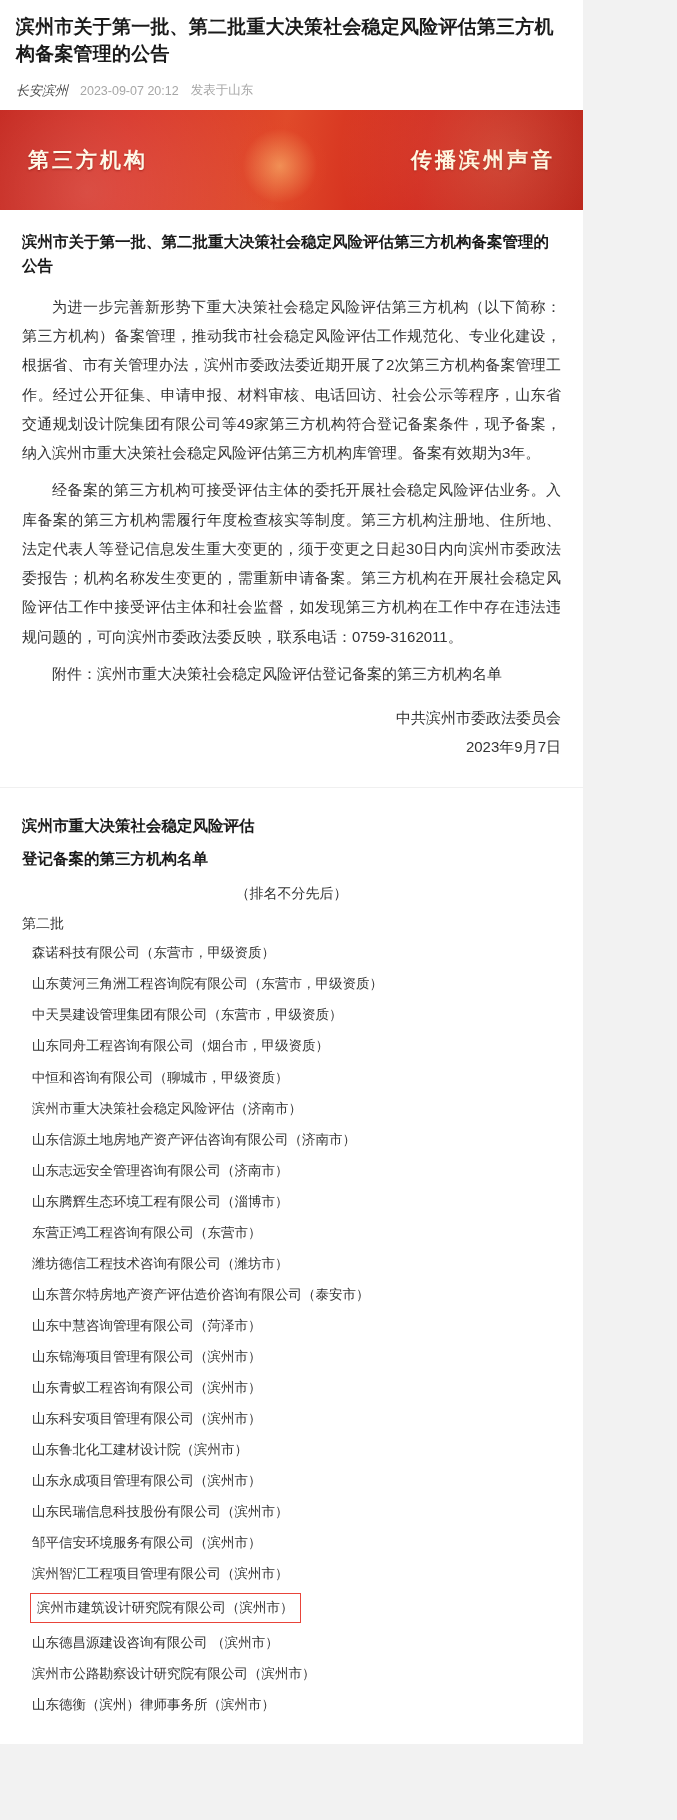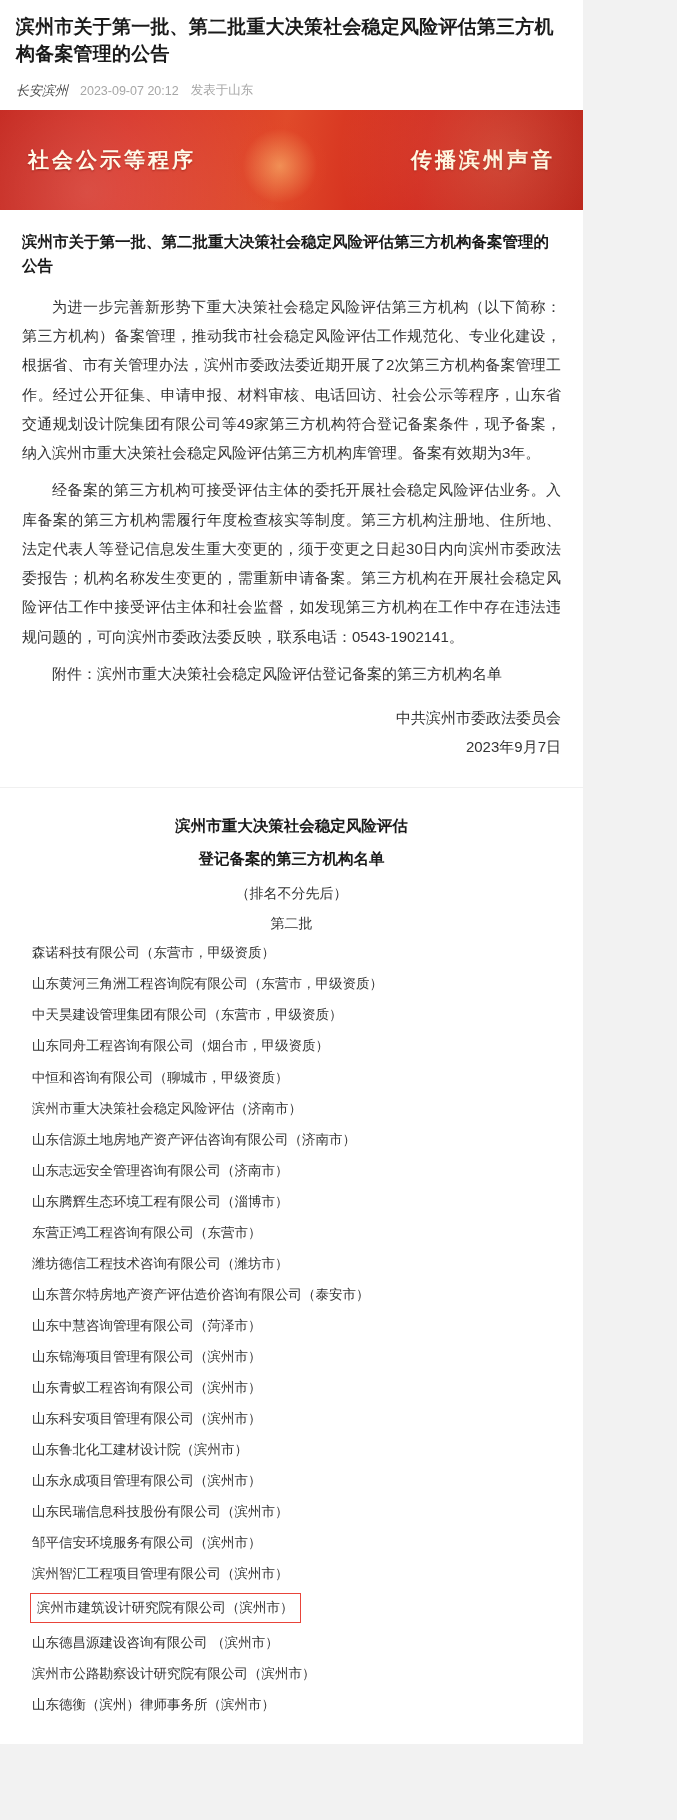--- a/index.html
+++ b/index.html
@@ -118,34 +118,33 @@
     color: #333;
     line-height: 1.9;
   }
   
   .list-wrap {
     background: #ffffff;
     padding: 22px 22px 24px 22px;
     border-top: 1px solid #f0f0f0;
   }
   .list-title {
-    text-align: center;
+    text-align: left;
     font-size: 15.5px;
     font-weight: 700;
     color: #1a1a1a;
     line-height: 2.1;
   }
   .list-sub {
     text-align: center;
     font-size: 14px;
     color: #333;
     margin-top: 10px;
   }
   .list-batch {
-    text-align: center;
     font-size: 14px;
     color: #333;
     margin-top: 12px;
     margin-bottom: 4px;
   }
   .org {
     font-size: 13.5px;
     color: #333;
     line-height: 2.3;
     padding-left: 10px;
@@ -172,28 +171,28 @@
     <div class="head-title">滨州市关于第一批、第二批重大决策社会稳定风险评估第三方机构备案管理的公告</div>
     <div class="meta">
       <span class="meta-account">长安滨州</span>
       <span class="meta-time">2023-09-07 20:12</span>
       <span class="meta-loc">发表于山东</span>
     </div>
   </div>
 
   <div class="banner">
     <div class="banner-sun"></div>
-    <div class="banner-left">社会公示等程序</div>
+    <div class="banner-left">第三方机构</div>
     <div class="banner-right">传播滨州声音</div>
   </div>
 
   <div class="card">
     <div class="doc-title">滨州市关于第一批、第二批重大决策社会稳定风险评估第三方机构备案管理的公告</div>
     <p class="doc-p">为进一步完善新形势下重大决策社会稳定风险评估第三方机构（以下简称：第三方机构）备案管理，推动我市社会稳定风险评估工作规范化、专业化建设，根据省、市有关管理办法，滨州市委政法委近期开展了2次第三方机构备案管理工作。经过公开征集、申请申报、材料审核、电话回访、社会公示等程序，山东省交通规划设计院集团有限公司等49家第三方机构符合登记备案条件，现予备案，纳入滨州市重大决策社会稳定风险评估第三方机构库管理。备案有效期为3年。</p>
-    <p class="doc-p">经备案的第三方机构可接受评估主体的委托开展社会稳定风险评估业务。入库备案的第三方机构需履行年度检查核实等制度。第三方机构注册地、住所地、法定代表人等登记信息发生重大变更的，须于变更之日起30日内向滨州市委政法委报告；机构名称发生变更的，需重新申请备案。第三方机构在开展社会稳定风险评估工作中接受评估主体和社会监督，如发现第三方机构在工作中存在违法违规问题的，可向滨州市委政法委反映，联系电话：0543-1902141。</p>
+    <p class="doc-p">经备案的第三方机构可接受评估主体的委托开展社会稳定风险评估业务。入库备案的第三方机构需履行年度检查核实等制度。第三方机构注册地、住所地、法定代表人等登记信息发生重大变更的，须于变更之日起30日内向滨州市委政法委报告；机构名称发生变更的，需重新申请备案。第三方机构在开展社会稳定风险评估工作中接受评估主体和社会监督，如发现第三方机构在工作中存在违法违规问题的，可向滨州市委政法委反映，联系电话：0759-3162011。</p>
     <p class="doc-attach">附件：滨州市重大决策社会稳定风险评估登记备案的第三方机构名单</p>
     <div class="sign">
       <div>中共滨州市委政法委员会</div>
       <div>2023年9月7日</div>
     </div>
   </div>
 
   <div class="list-wrap">
     <div class="list-title">滨州市重大决策社会稳定风险评估</div>
     <div class="list-title">登记备案的第三方机构名单</div>

